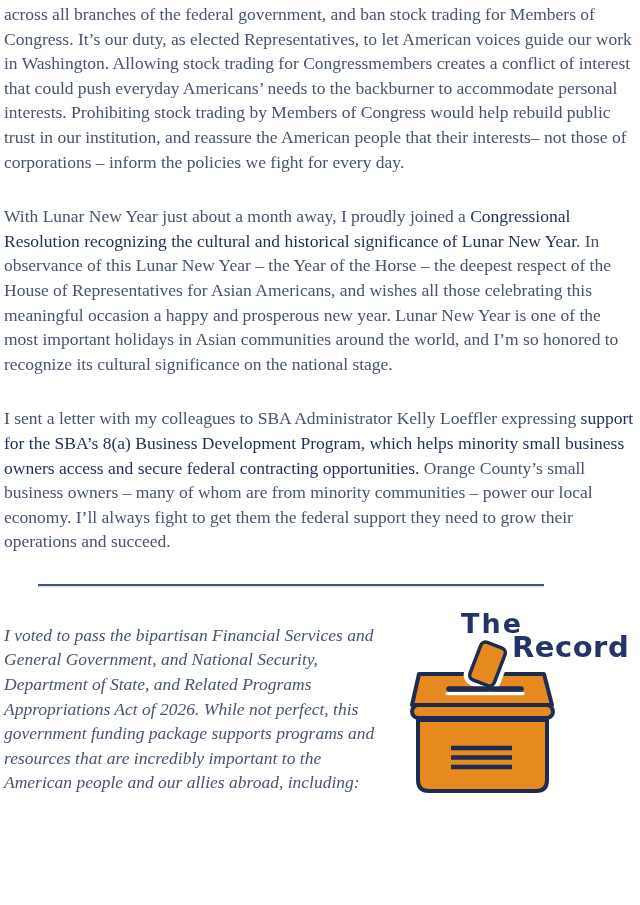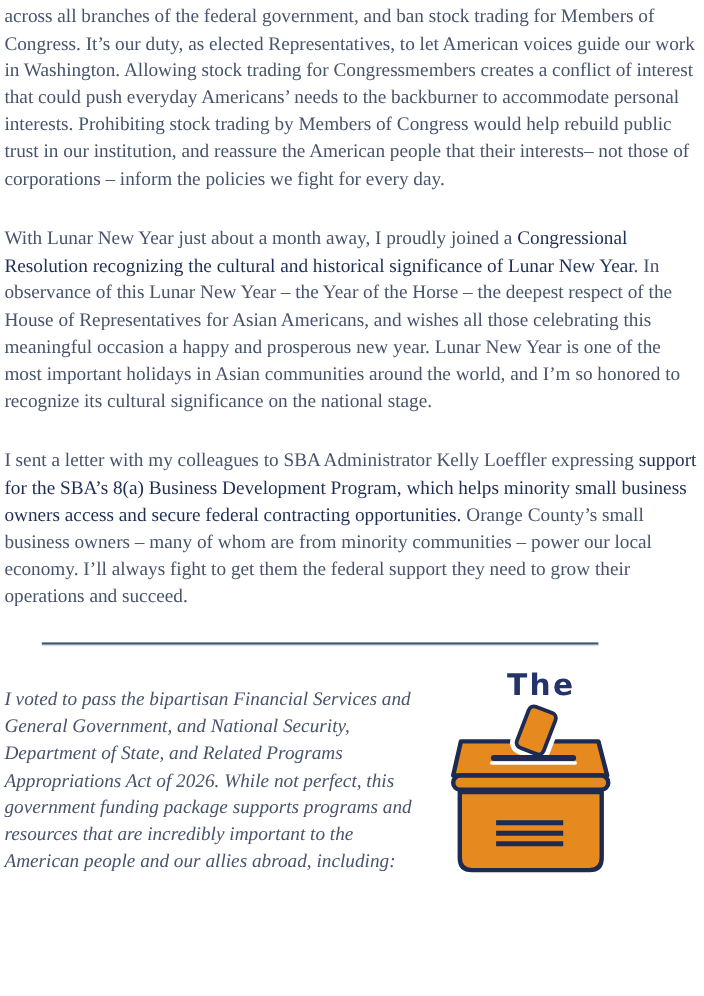--- a/index.html
+++ b/index.html
@@ -81,20 +81,21 @@
     <p class="para"><span>I sent a letter with my colleagues to SBA Administrator Kelly Loeffler expressing </span><b>support for the SBA’s 8(a) Business Development Program, which helps minority small business owners access and secure federal contracting opportunities.</b><span> Orange County’s small business owners – many of whom are from minority communities – power our local economy. I’ll always fight to get them the federal support they need to grow their operations and succeed.</span></p>
   </section>
 
   <hr class="divider">
 
   <section class="voting-section">
     <p class="para left-col"><span>I voted to pass the bipartisan Financial Services and General Government, and National Security, Department of State, and Related Programs Appropriations Act of 2026. While not perfect, this government funding package supports programs and resources that are incredibly important to the American people and our allies abroad, including:</span></p>
 
     <div class="logo">
       <span class="logo-the">The</span>
+      <span class="logo-record">Record</span>
 
       <svg class="ballot-svg" viewBox="0 0 160 170" xmlns="http://www.w3.org/2000/svg">
 
         <path class="orange navy-stroke" d="M15 38 H140 L148 69 H8 Z" stroke-width="4" stroke-linejoin="round"></path>
 
         <g transform="rotate(21 83.5 28)">
           <rect x="70.5" y="8" width="26" height="40" rx="5" fill="#ffffff" stroke="#ffffff" stroke-width="12"></rect>
           <rect x="70.5" y="8" width="26" height="40" rx="5" class="orange navy-stroke" stroke-width="3.5"></rect>
         </g>
 

